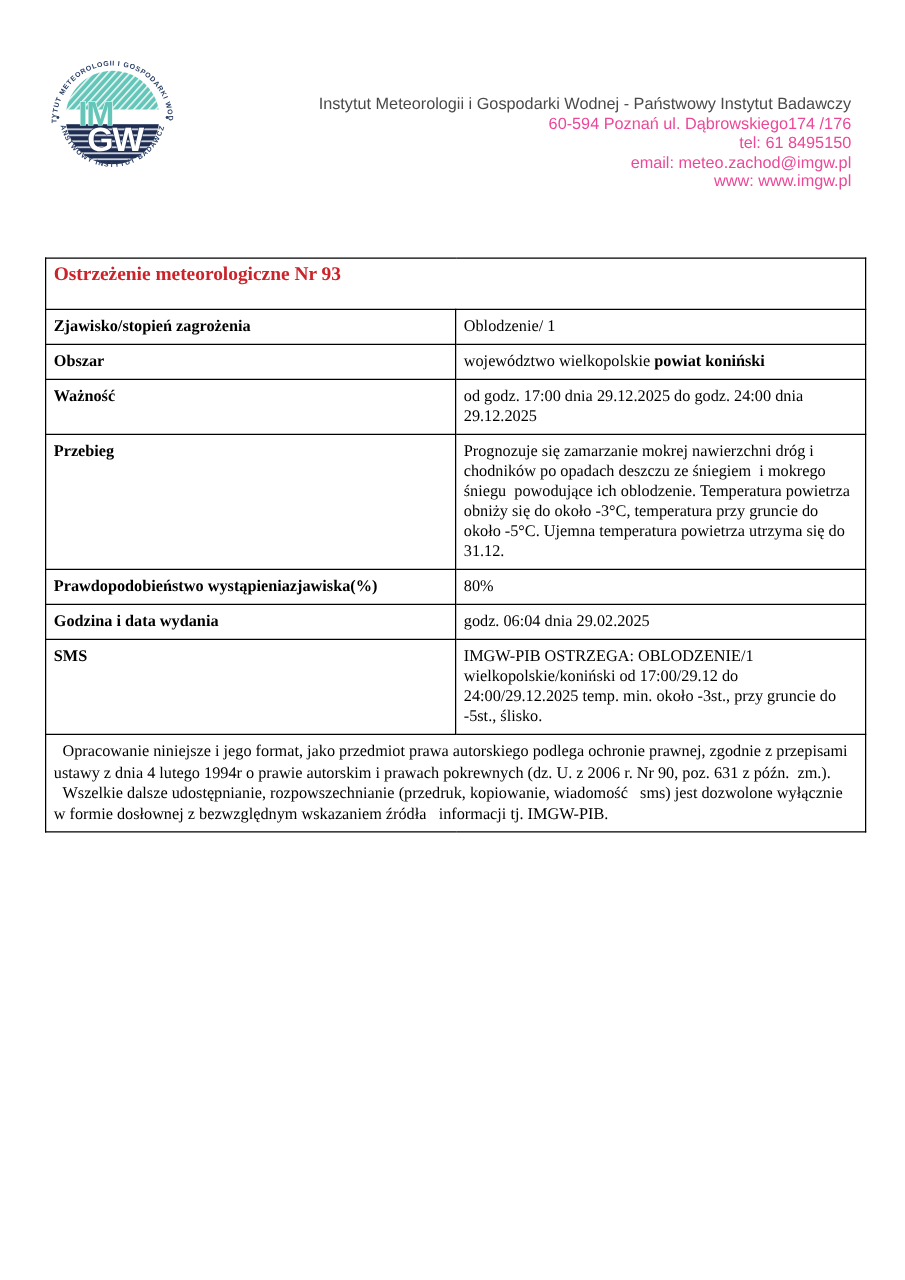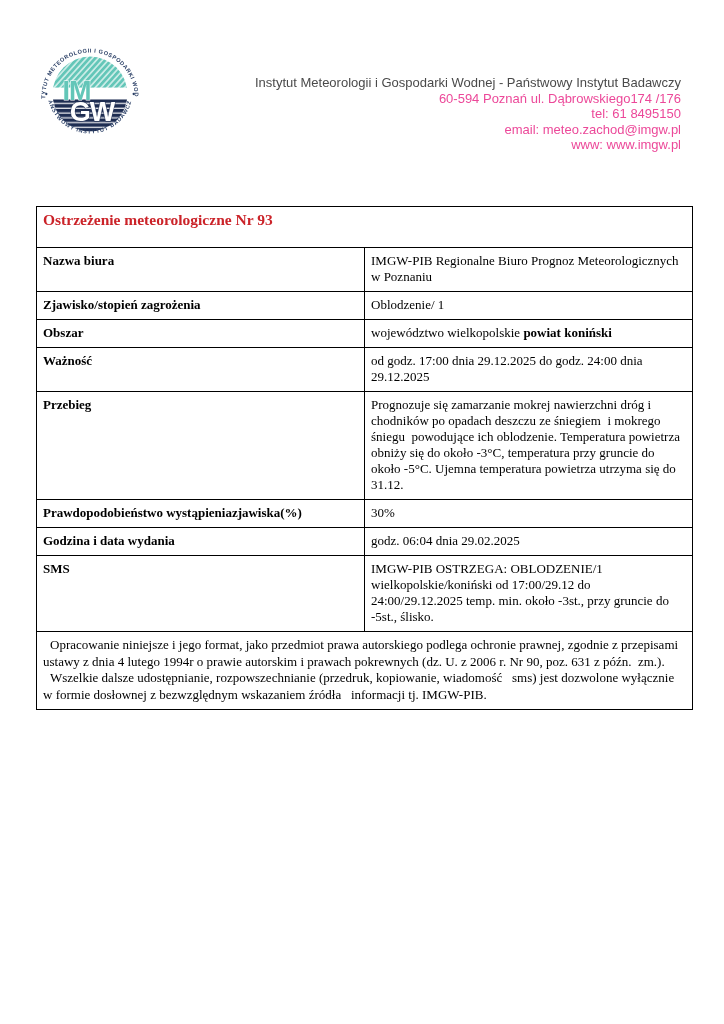--- a/index.html
+++ b/index.html
@@ -108,24 +108,20 @@
   <div class="l5">email: meteo.zachod@imgw.pl</div>
   <div class="l6">www: www.imgw.pl</div>
 </div>
 
 <table class="warning">
   <tbody>
     <tr>
       <td colspan="2" class="title-cell">Ostrzeżenie meteorologiczne Nr 93</td>
     </tr>
 
-    <tr>
-      <td class="lbl">Nazwa biura</td>
-      <td class="val"><span>IMGW-PIB Regionalne Biuro Prognoz Meteorologicznych w Poznaniu</span><b></b></td>
-    </tr>
 
     <tr>
       <td class="lbl">Zjawisko/stopień zagrożenia</td>
       <td class="val"><span>Oblodzenie/ 1</span><b></b></td>
     </tr>
 
     <tr>
       <td class="lbl">Obszar</td>
       <td class="val"><span>województwo wielkopolskie </span><b>powiat koniński</b></td>
     </tr>
@@ -135,21 +131,21 @@
       <td class="val"><span>od godz. 17:00 dnia 29.12.2025 do godz. 24:00 dnia 29.12.2025</span><b></b></td>
     </tr>
 
     <tr>
       <td class="lbl">Przebieg</td>
       <td class="val"><span>Prognozuje się zamarzanie mokrej nawierzchni dróg i chodników po opadach deszczu ze śniegiem  i mokrego śniegu  powodujące ich oblodzenie. Temperatura powietrza obniży się do około -3°C, temperatura przy gruncie do około -5°C. Ujemna temperatura powietrza utrzyma się do 31.12.</span><b></b></td>
     </tr>
 
     <tr>
       <td class="lbl">Prawdopodobieństwo wystąpieniazjawiska(%)</td>
-      <td class="val"><span>30%</span><b></b></td>
+      <td class="val"><span>80%</span><b></b></td>
     </tr>
 
 
     <tr>
       <td class="lbl">Godzina i data wydania</td>
       <td class="val"><span>godz. 06:04 dnia 29.02.2025</span><b></b></td>
     </tr>
 
     <tr>
       <td class="lbl">SMS</td>

